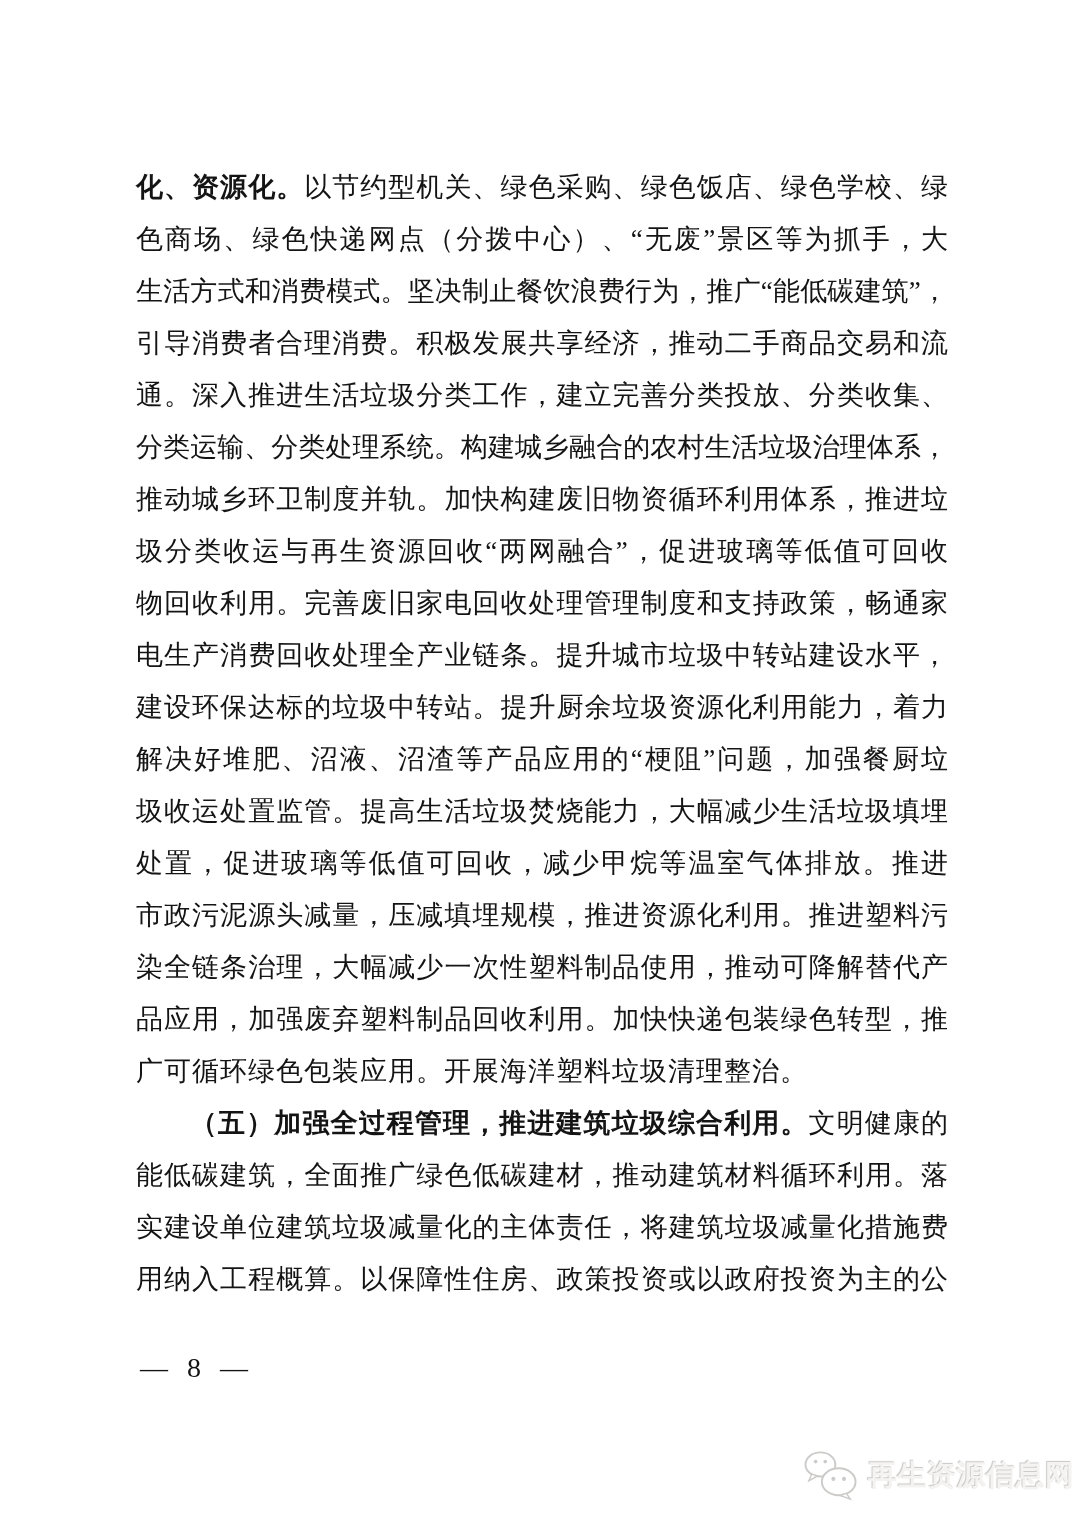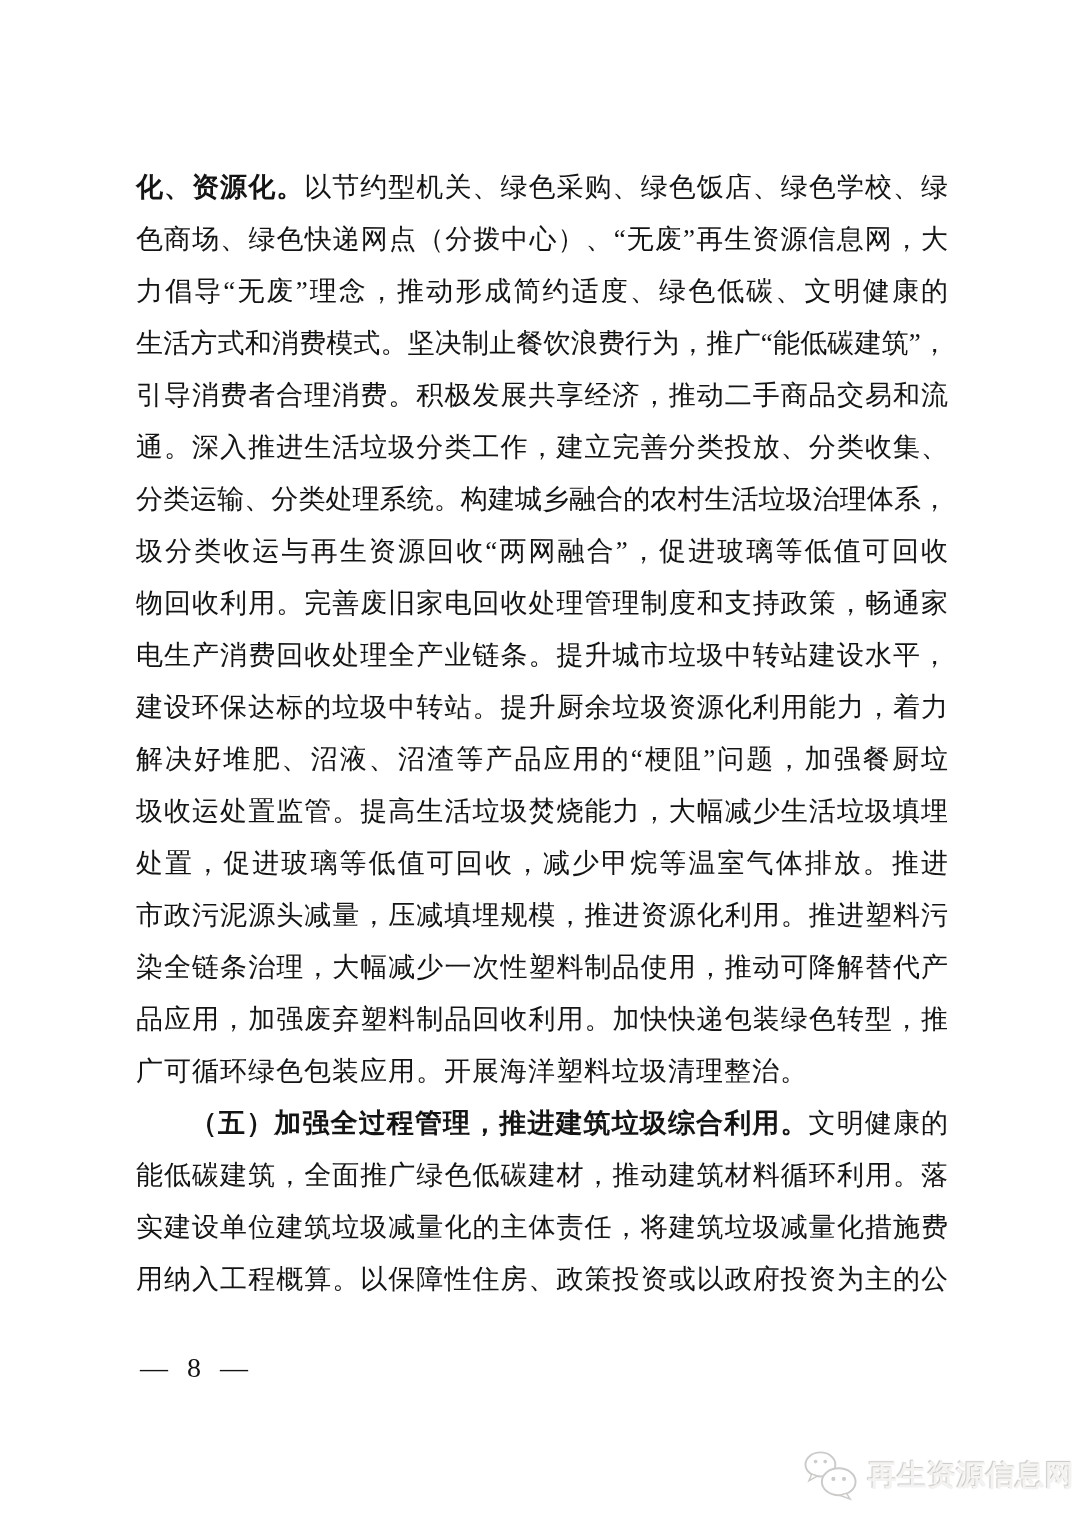--- a/index.html
+++ b/index.html
@@ -66,26 +66,26 @@
   }
 </style>
 </head>
 <body>
 
 <div class="page">
 
   <div class="textblock" id="doc-body">
 
   <div class="line"><span class="bold">化、资源化。</span><span>以节约型机关、绿色采购、绿色饭店、绿色学校、绿</span></div>
-      <div class="line"><span>色商场、绿色快递网点（分拨中心）、“无废”再生资源信息网，大</span></div>
-      <div class="line"><span>力倡导“无废”理念，推动形成简约适度、绿色低碳、文明健康的</span></div>
+      <div class="line"><span>色商场、绿色快递网点（分拨中心）、“无废”景区等为抓手，大</span></div>
       <div class="line"><span>生活方式和消费模式。坚决制止餐饮浪费行为，推广“能低碳建筑”，</span></div>
       <div class="line"><span>引导消费者合理消费。积极发展共享经济，推动二手商品交易和流</span></div>
       <div class="line"><span>通。深入推进生活垃圾分类工作，建立完善分类投放、分类收集、</span></div>
       <div class="line"><span>分类运输、分类处理系统。构建城乡融合的农村生活垃圾治理体系，</span></div>
+      <div class="line"><span>推动城乡环卫制度并轨。加快构建废旧物资循环利用体系，推进垃</span></div>
       <div class="line"><span>圾分类收运与再生资源回收“两网融合”，促进玻璃等低值可回收</span></div>
       <div class="line"><span>物回收利用。完善废旧家电回收处理管理制度和支持政策，畅通家</span></div>
       <div class="line"><span>电生产消费回收处理全产业链条。提升城市垃圾中转站建设水平，</span></div>
       <div class="line"><span>建设环保达标的垃圾中转站。提升厨余垃圾资源化利用能力，着力</span></div>
       <div class="line"><span>解决好堆肥、沼液、沼渣等产品应用的“梗阻”问题，加强餐厨垃</span></div>
       <div class="line"><span>圾收运处置监管。提高生活垃圾焚烧能力，大幅减少生活垃圾填埋</span></div>
       <div class="line"><span>处置，促进玻璃等低值可回收，减少甲烷等温室气体排放。推进</span></div>
       <div class="line"><span>市政污泥源头减量，压减填埋规模，推进资源化利用。推进塑料污</span></div>
       <div class="line"><span>染全链条治理，大幅减少一次性塑料制品使用，推动可降解替代产</span></div>
       <div class="line"><span>品应用，加强废弃塑料制品回收利用。加快快递包装绿色转型，推</span></div>

